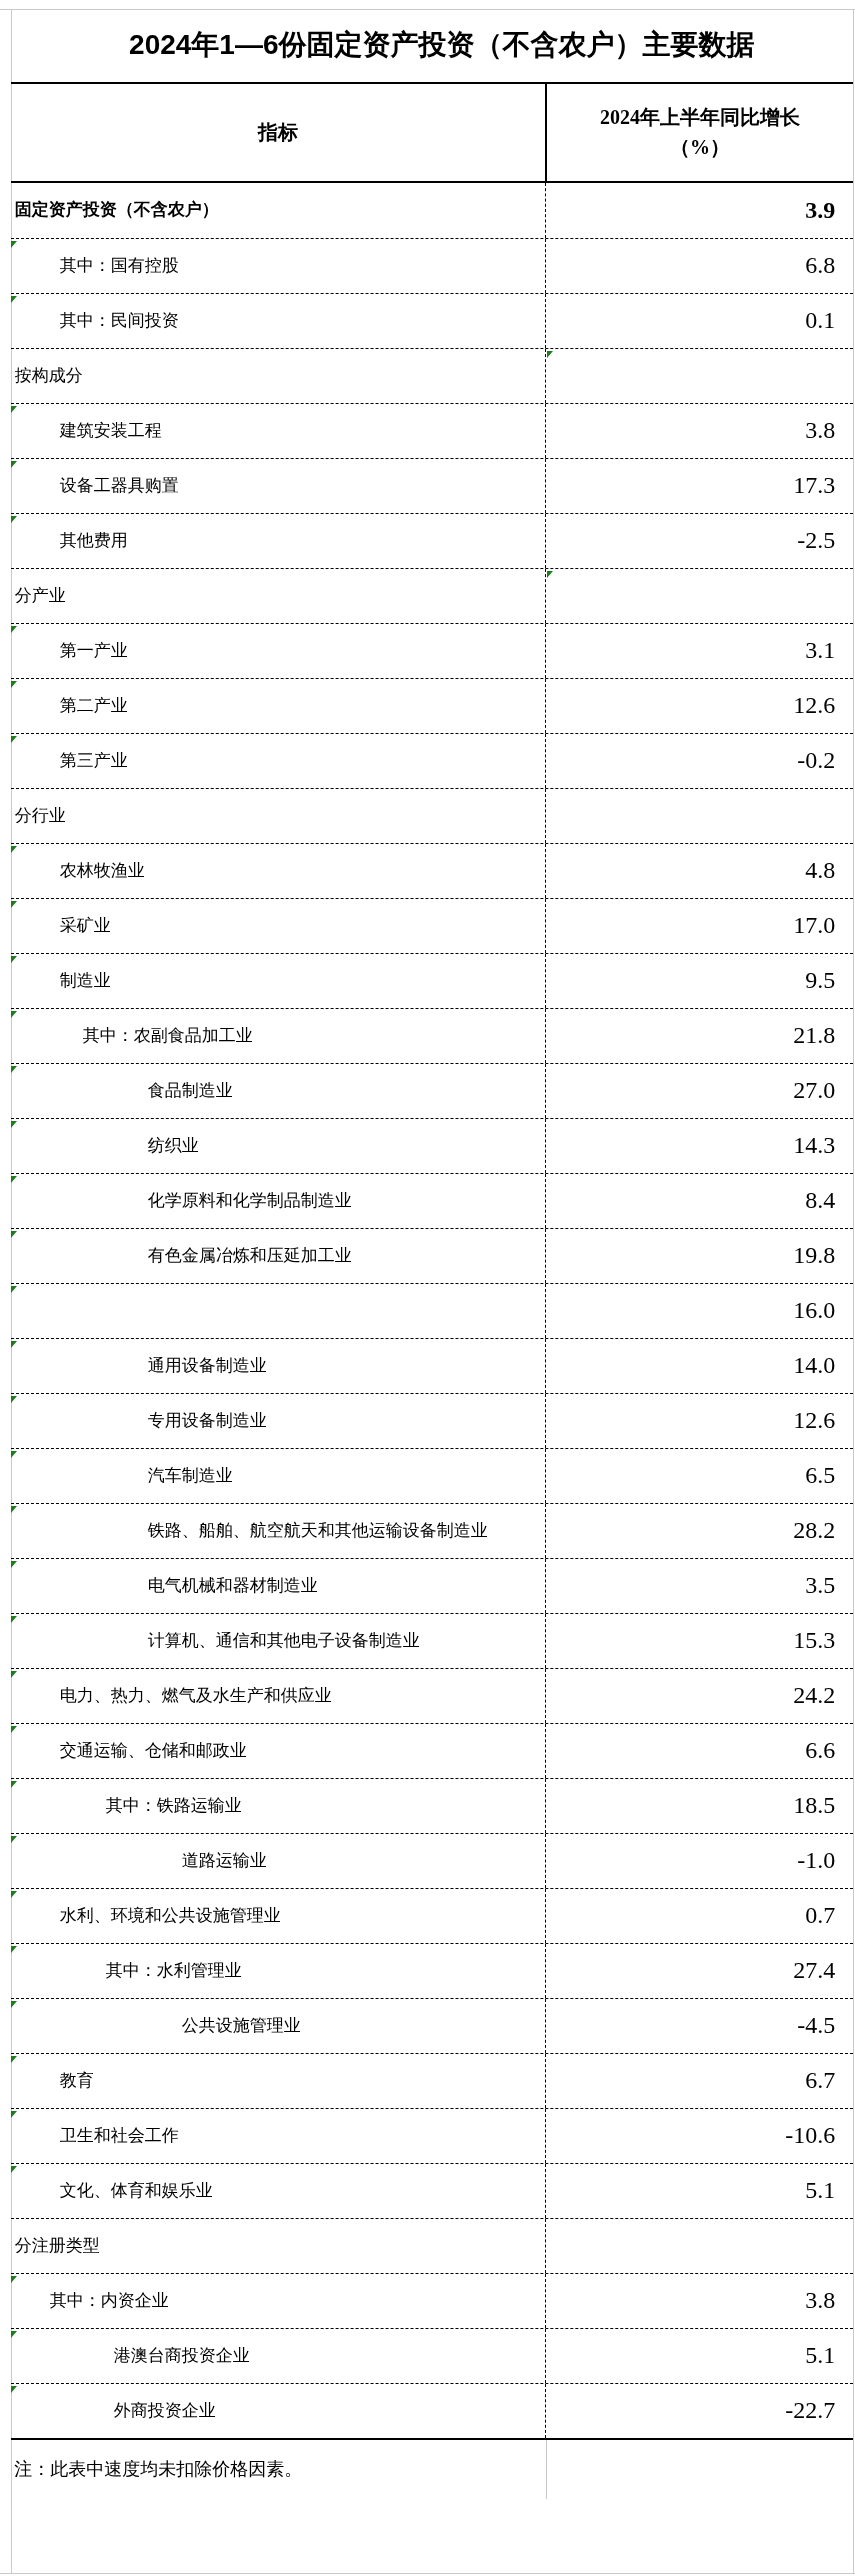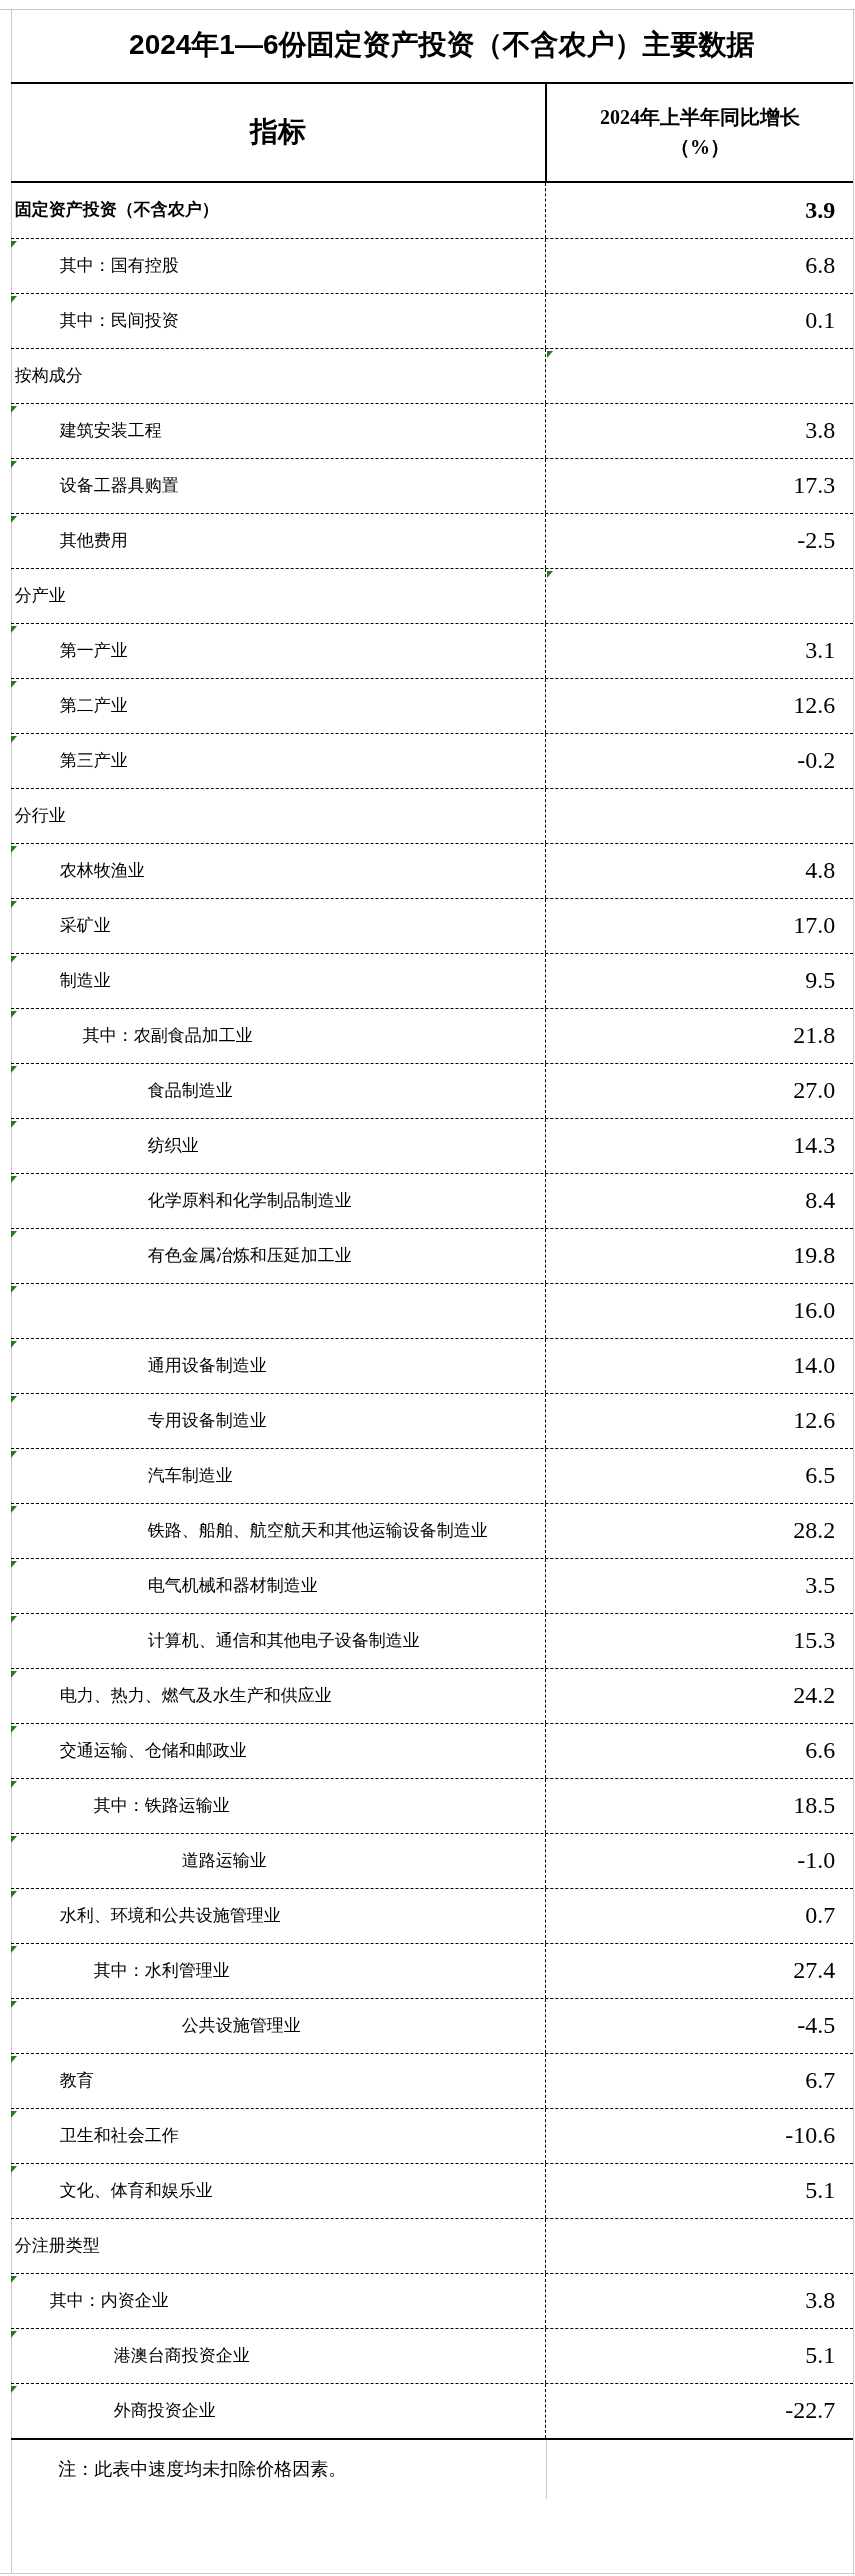--- a/index.html
+++ b/index.html
@@ -29,21 +29,21 @@
   }
   #header-row{
     box-sizing:border-box;
     height:101px;
     border-top:2.7px solid #000;
     border-bottom:2.7px solid #000;
     display:flex;
   }
   #header-indicator{
     width:535px;display:flex;align-items:center;justify-content:center;
-    font-size:28px;font-weight:bold;
+    font-size:20px;font-weight:bold;
   }
   #header-value{
     width:308px;border-left:2px solid #000;box-sizing:border-box;
     display:flex;flex-direction:column;align-items:center;justify-content:center;
     font-size:20px;font-weight:bold;line-height:30px;text-align:center;
   }
   #tbody{border-bottom:2.7px solid #000;}
   .row{
     box-sizing:border-box;
     height:55px;
@@ -64,37 +64,37 @@
     display:flex;align-items:center;justify-content:flex-end;
     padding-right:17.6px;
     font-size:24px;
   }
   .row.bold .cell-label,.row.bold .cell-value{font-weight:bold;}
   
   .ind0 .txt{text-indent:4px;}
   .ind1 .txt{text-indent:49px;}
   .ind2 .txt{text-indent:72px;}
   .ind3 .txt{text-indent:137px;}
-  .ind4 .txt{text-indent:83px;}
+  .ind4 .txt{text-indent:83px;padding-left:12px;}
   .ind5 .txt{text-indent:147px;margin-left:24px;}
   .ind6 .txt{text-indent:39px;}
   .ind7 .txt{text-indent:103px;}
   
   .flag{
     position:absolute;left:0.7px;top:2px;
     width:0;height:0;
     border-top:7.4px solid #1e7c1e;
     border-right:6px solid transparent;
   }
   #footer-row{
     position:relative;height:59px;
     display:flex;align-items:center;
     font-size:18px;
   }
-  #footer-row .txt{text-indent:3.4px;padding-left:44px;}
+  #footer-row .txt{text-indent:3.4px;}
   #footer-divider{position:absolute;left:535px;top:0;width:0.7px;height:59px;background:#c9c9c9;}
 </style>
 </head>
 <body>
 
 <div id="sheet">
   <div class="gridline" id="grid-top"></div>
   <div class="gridline" id="grid-left"></div>
   <div class="gridline" id="grid-right"></div>
   <div class="gridline" id="grid-bottom"></div>

